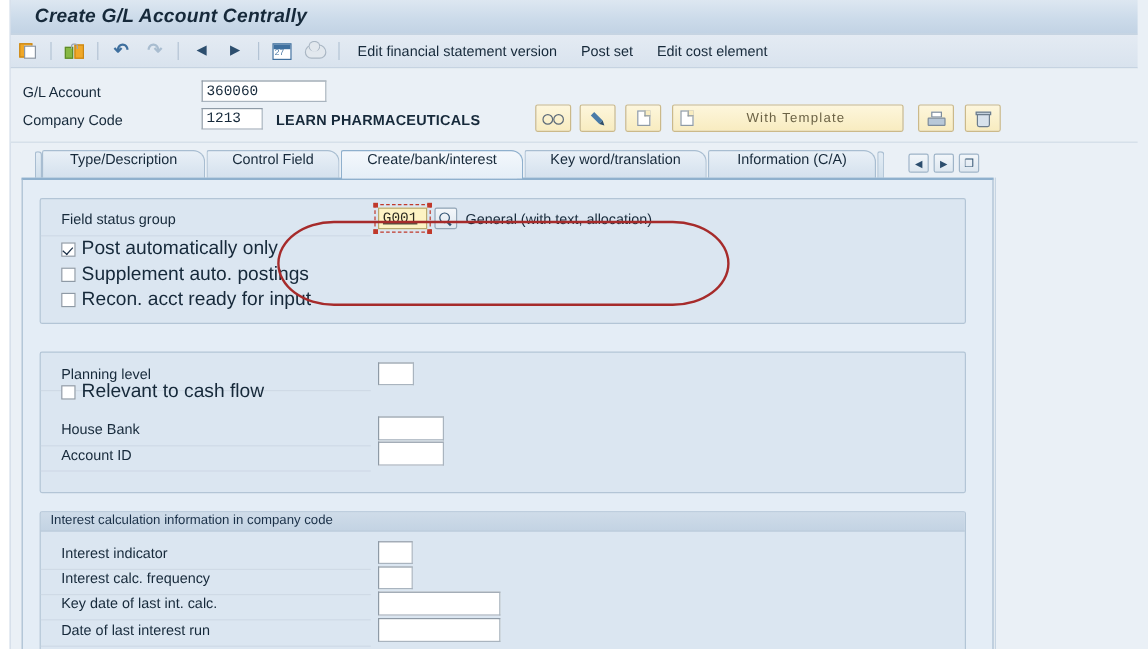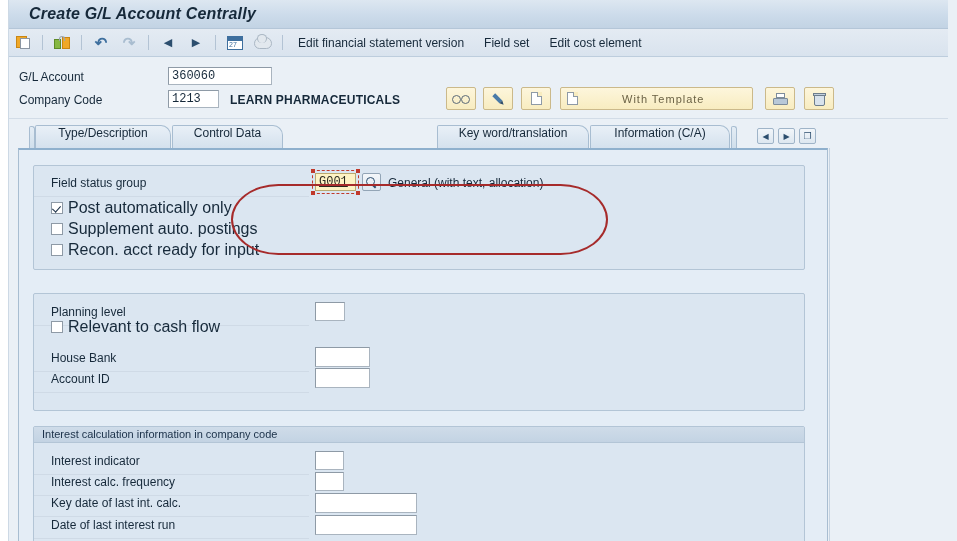--- a/index.html
+++ b/index.html
@@ -388,21 +388,21 @@
     </div>
     <div class="tb-sep"></div>
     <div class="tb-icon">
       <div class="ico-cal"></div>
     </div>
     <div class="tb-icon">
       <div class="ico-cloud"></div>
     </div>
     <div class="tb-sep"></div>
     <div class="tb-menu">Edit financial statement version</div>
-    <div class="tb-menu">Field set</div>
+    <div class="tb-menu">Post set</div>
     <div class="tb-menu">Edit cost element</div>
   </div>
 
   <div class="hdr">
 
     <div class="lbl" style="left:10px; top:13px;">G/L Account</div>
     <input class="inp" style="left: 159px; top: 10px; width: 104px; height: 18px;" readonly="" value="360060">
 
     <div class="lbl" style="left:10px; top:36px;">Company Code</div>
     <input class="inp" style="left: 159px; top: 33px; width: 51px; height: 18px;" readonly="" value="1213">
@@ -434,21 +434,24 @@
         </div>
     </div>
   </div>
 
   <div class="tabstrip">
     <div class="tab-edge" style="left:20px;"></div>
     <div class="tab" style="left:26px; width:136px;">
       <span>Type/Description</span>
     </div>
     <div class="tab" style="left:163px; width:111px;">
-      <span>Control Data</span>
+      <span>Control Field</span>
+    </div>
+    <div class="tab active" style="left:275px; width:152px;">
+      <span>Create/bank/interest</span>
     </div>
     <div class="tab" style="left:428px; width:152px;">
       <span>Key word/translation</span>
     </div>
     <div class="tab" style="left:581px; width:140px;">
       <span>Information (C/A)</span>
     </div>
     <div class="tab-edge" style="left:722px;"></div>
 
     <div class="tab-nav" style="left:748px;">

